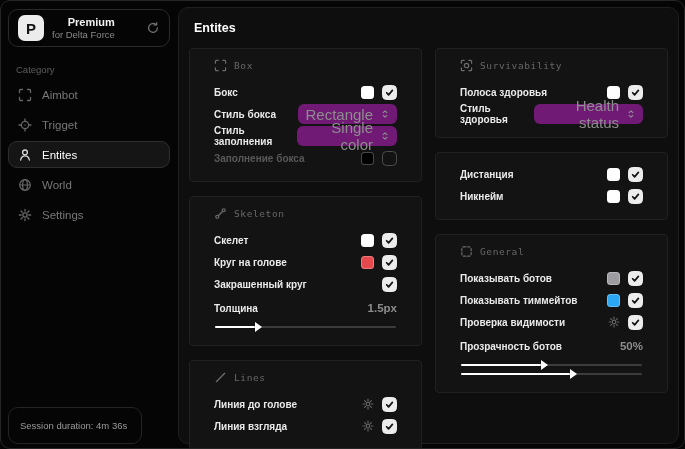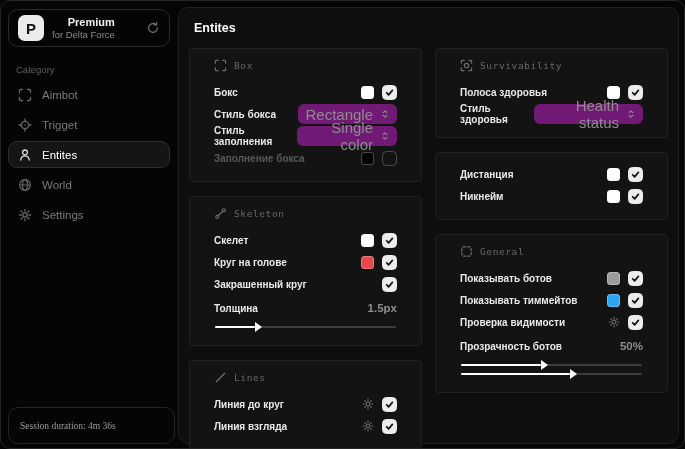--- a/index.html
+++ b/index.html
@@ -35,24 +35,24 @@
 
   .nav { display:flex; flex-direction:column; gap:3px; }
   .nav-item {
     display:flex; align-items:center; gap:10px; height:27px; padding:0 9px;
     color:#787878; font-size:11.5px; border:1px solid transparent; border-radius:9px;
   }
   .nav-item.active { color:#ffffff; background:#151515; border-color:#2e2e2e; }
   .nav-item .nicon { color:inherit; opacity:.85; }
 
   .session {
-    position:absolute; left:7px; bottom:6px; width:167px; height:37px;
+    position:absolute; left:7px; bottom:6px; width:134px; height:37px;
     border:1px solid #242424; border-radius:10px;
     display:flex; align-items:center; padding:0 11px;
-    font-size:9.5px; color:#9b9b9b;font-family:Liberation Serif, serif;
+    font-size:9.5px; color:#9b9b9b;
   }
 
   
   .main {
     position:absolute; left:177px; top:6px; width:501px; height:437px;
     background:#0e0e0e; border:1px solid #1f1f1f; border-radius:10px;
     padding:11px 10px;
   }
   .main-title { font-size:12.5px; font-weight:700; color:#ffffff; margin:2px 0 13px 5px; }
   .columns { display:flex; gap:13px; }
@@ -292,21 +292,21 @@
       <div class="panel">
         <div class="panel-header">
           <span class="picon">
             <svg width="13" height="13" viewBox="0 0 14 14" fill="none" stroke="currentColor" stroke-width="1.4" stroke-linecap="round">
                 <path d="M2.5 11.5 11.5 2.5"></path>
               </svg>
           </span>
           <span>Lines</span>
         </div>
         <div class="row">
-          <span class="lbl">Линия до круг</span>
+          <span class="lbl">Линия до голове</span>
           <span class="controls">
             <span class="gear-mini">
               <svg width="12" height="12" viewBox="0 0 14 14" fill="none" stroke="currentColor" stroke-width="1.4" stroke-linecap="round">
                 <circle cx="7" cy="7" r="2.1"></circle>
                   <path d="M7 1.3v1.9M7 10.8v1.9M1.3 7h1.9M10.8 7h1.9M3 3l1.3 1.3M9.7 9.7 11 11M11 3 9.7 4.3M4.3 9.7 3 11"></path>
               </svg>
             </span>
             <span class="checkbox on">
               <svg width="9" height="9" viewBox="0 0 10 10" fill="none" stroke="#141414" stroke-width="1.9" stroke-linecap="round" stroke-linejoin="round">
                   <path d="M1.8 5.3 4 7.6 8.2 2.6"></path>

